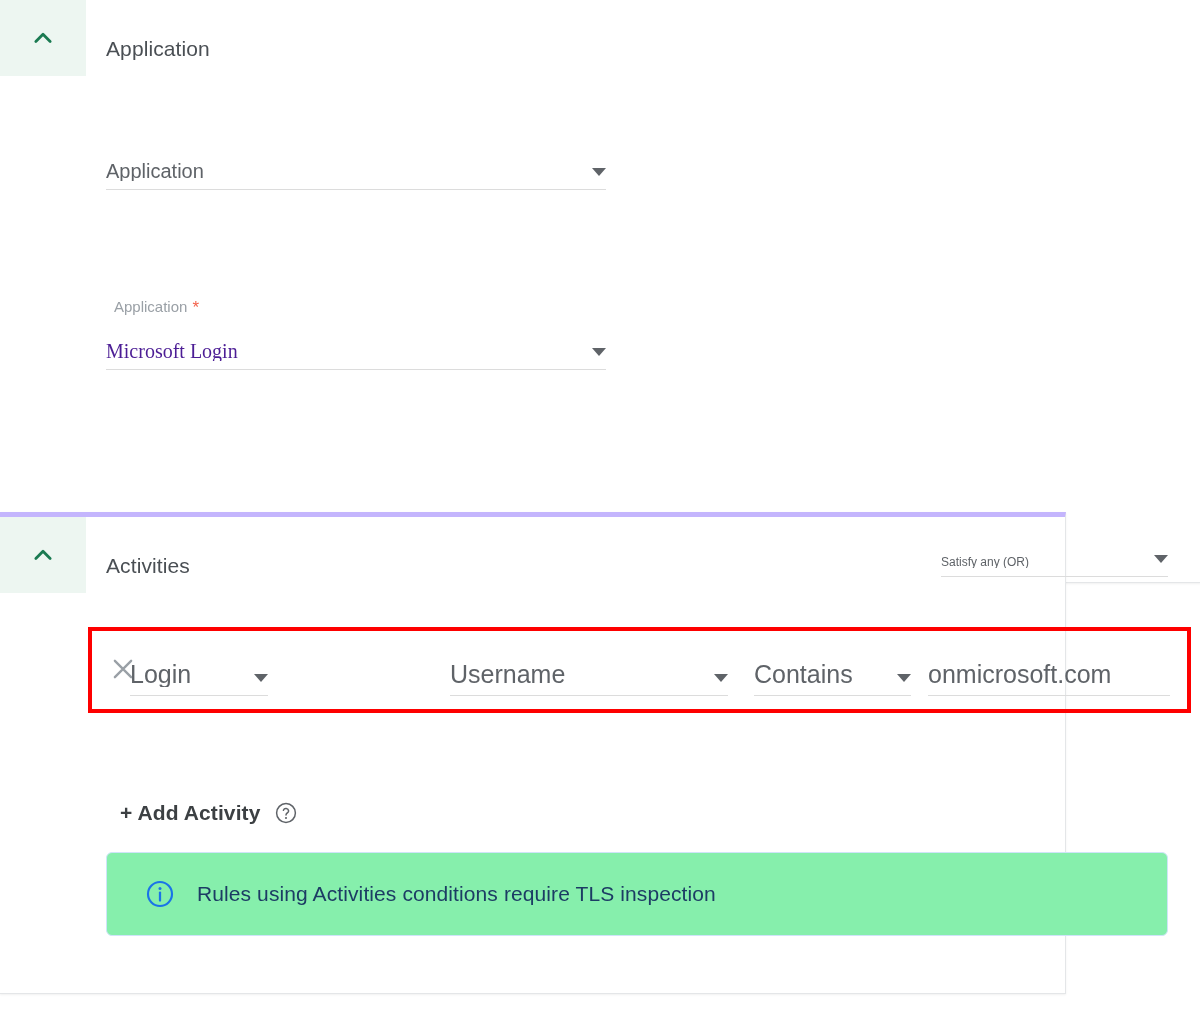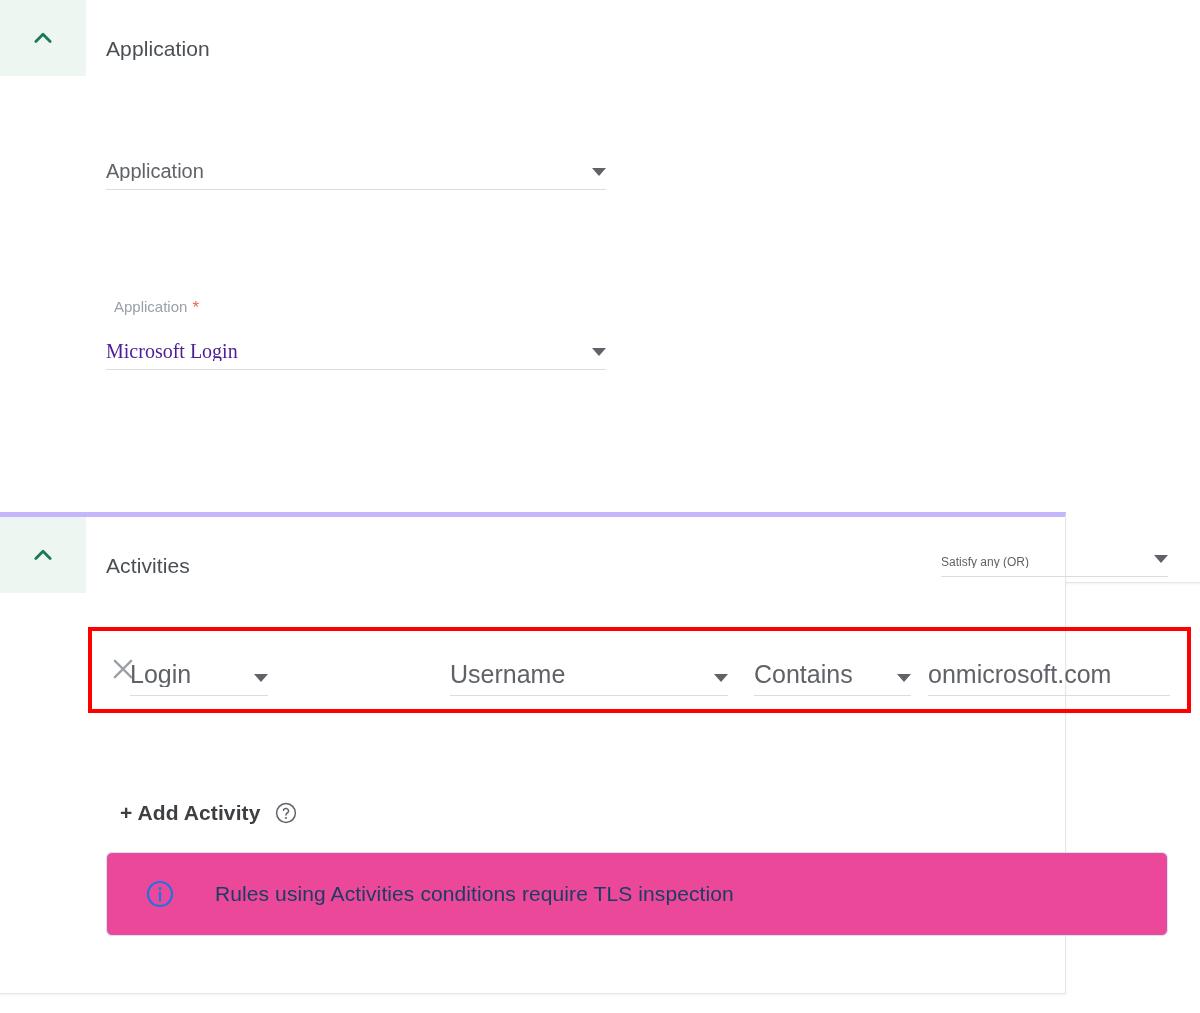--- a/index.html
+++ b/index.html
@@ -216,27 +216,26 @@
     display: block;
   }
 
   
   .info-banner {
     position: absolute;
     left: 106px;
     top: 852px;
     width: 1062px;
     height: 84px;
-    background: #ec4899;
+    background: #86efac;
     border: 1px solid #cfe4f9;
     border-radius: 6px;
     box-sizing: border-box;
     display: flex;
     align-items: center;
-    gap: 18px;
   }
   .info-icon {
     margin-left: 38px;
     width: 30px;
     height: 30px;
     flex: 0 0 30px;
     display: block;
   }
   .info-text {
     margin-left: 22px;

